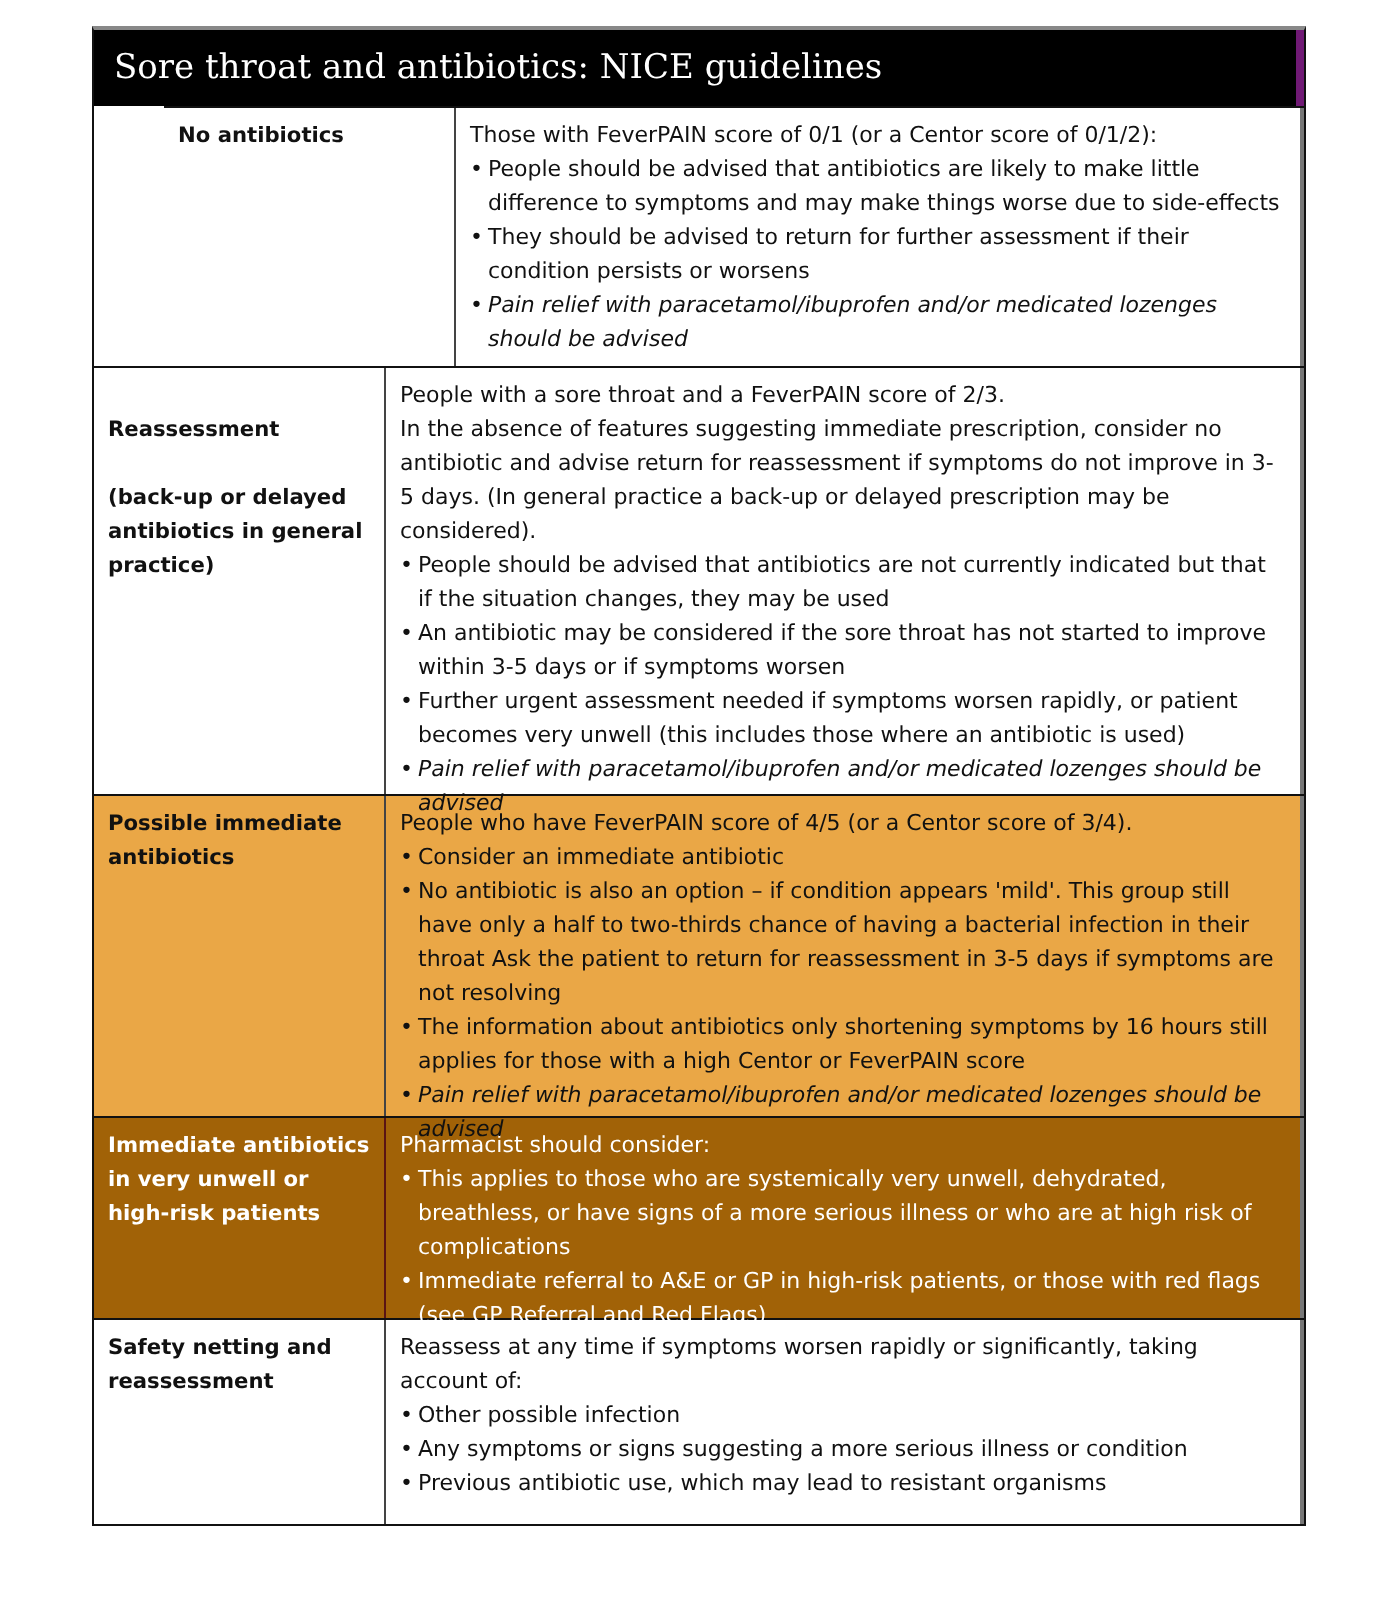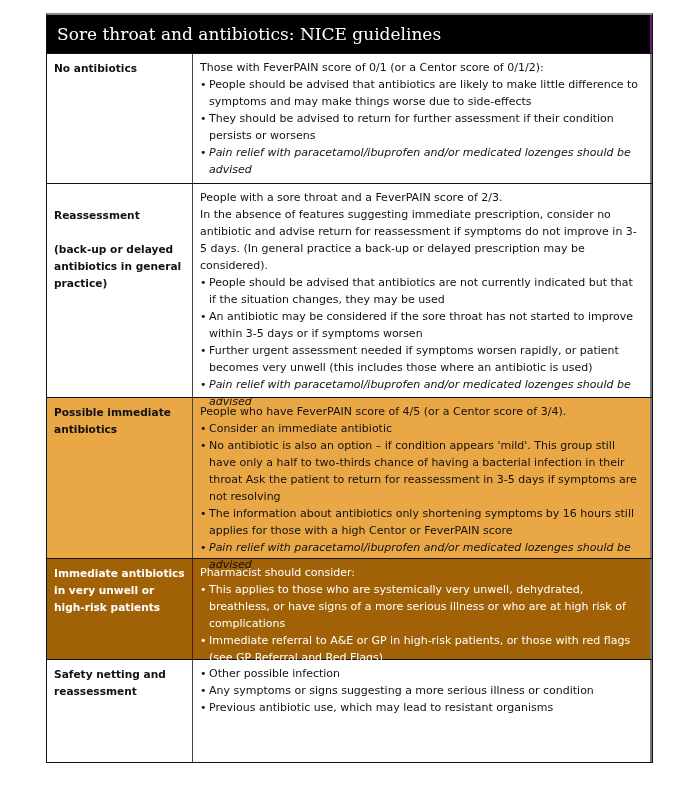--- a/index.html
+++ b/index.html
@@ -4,42 +4,42 @@
 <style>
   html, body { margin: 0; padding: 0; background: #ffffff; }
   body { width: 700px; height: 800px; position: relative; font-family: "DejaVu Sans", sans-serif; }
   .table {
     position: absolute; left: 46px; top: 13px; width: 607px;
     border: 1px solid #111; border-top: 2px solid #888; box-sizing: border-box;
   }
   .title {
     background: #000; color: #fff; height: 38px; box-sizing: border-box;
     padding: 6px 10px; font-family: "DejaVu Serif", serif; font-size: 17px; line-height: 26px;
-    border-right: 2px solid #701a75;
+    border-right: 4px solid #701a75;
   }
   .row { display: flex; border-top: 1px solid #111; box-sizing: border-box; }
   .row .label {
     width: 146px; flex: none; box-sizing: border-box; padding: 6px 6px 6px 7px;
     font-weight: bold; font-size: 10.6px; line-height: 17px; border-right: 1px solid #444;
   }
   .row .content {
     flex: 1; box-sizing: border-box; padding: 5px 8px 8px 7px;
     font-size: 11px; line-height: 17px; border-right: 2px solid #777;
   }
   .row.white { background: #fff; color: #111; }
   .row.orange { background: #EAA746; color: #111; }
   .row.red { background: #a16207; color: #fff; }
   .row.red .label { border-right-color: #5a1414; }
   ul { list-style: none; margin: 0; padding: 0; }
   li { position: relative; padding-left: 9px; }
   li::before { content: "\2022"; position: absolute; left: 0; top: 0; }
   li.italic { font-style: italic; }
   p { margin: 0; }
   .gap { height: 17px; }
-  .r1 { height: 130px; }
+  .r1 { height: 130px; margin-left: 35px; }
   .r2 { height: 214px; }
   .r3 { height: 161px; }
   .r4 { height: 101px; }
   .r5 { height: 103px; }
   .r2 .label { padding-top: 23px; }
 </style>
 </head>
 <body>
 
 <div class="table">
@@ -95,20 +95,21 @@
       <ul>
         <li>This applies to those who are systemically very unwell, dehydrated, breathless, or have signs of a more serious illness or who are at high risk of complications</li>
         <li>Immediate referral to A&amp;E or GP in high-risk patients, or those with red flags (see GP Referral and Red Flags)</li>
       </ul>
     </div>
   </div>
 
   <div class="row white r5">
     <div class="label">Safety netting and reassessment</div>
     <div class="content">
+      <p>Reassess at any time if symptoms worsen rapidly or significantly, taking account of:</p>
       <ul>
         <li>Other possible infection</li>
         <li>Any symptoms or signs suggesting a more serious illness or condition</li>
         <li>Previous antibiotic use, which may lead to resistant organisms</li>
       </ul>
     </div>
   </div>
 </div>
 
 </body></html>

